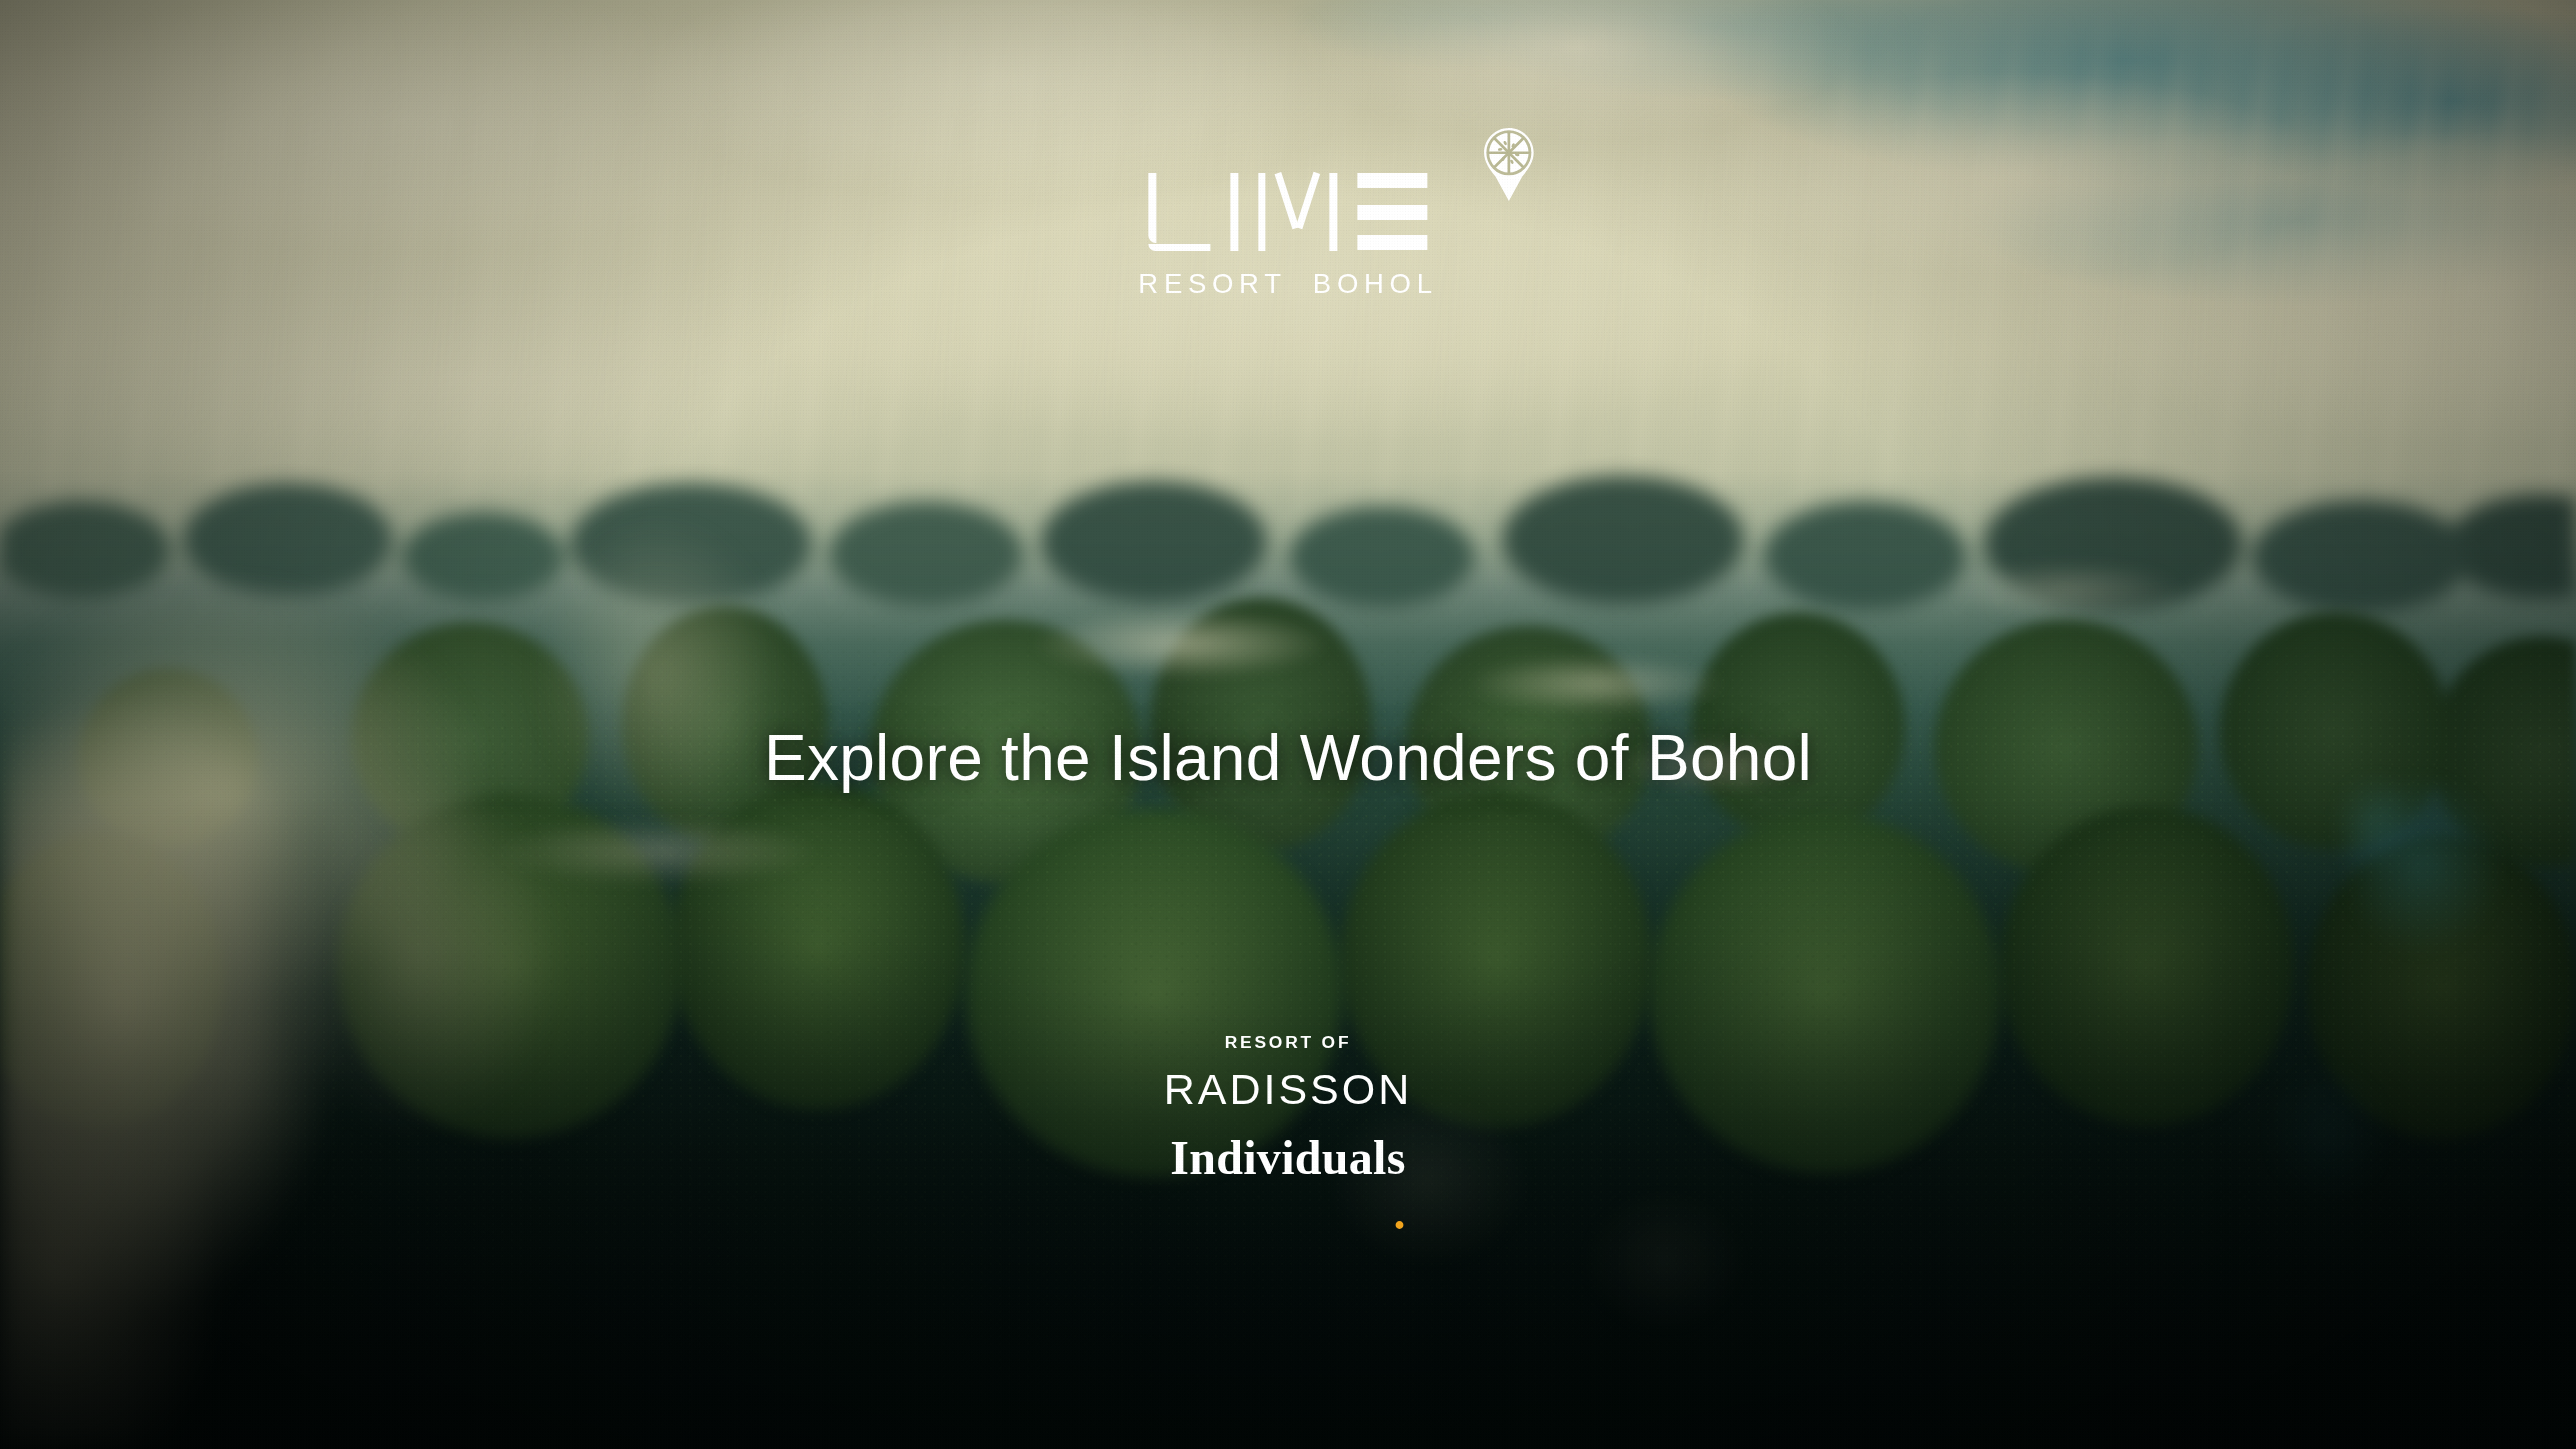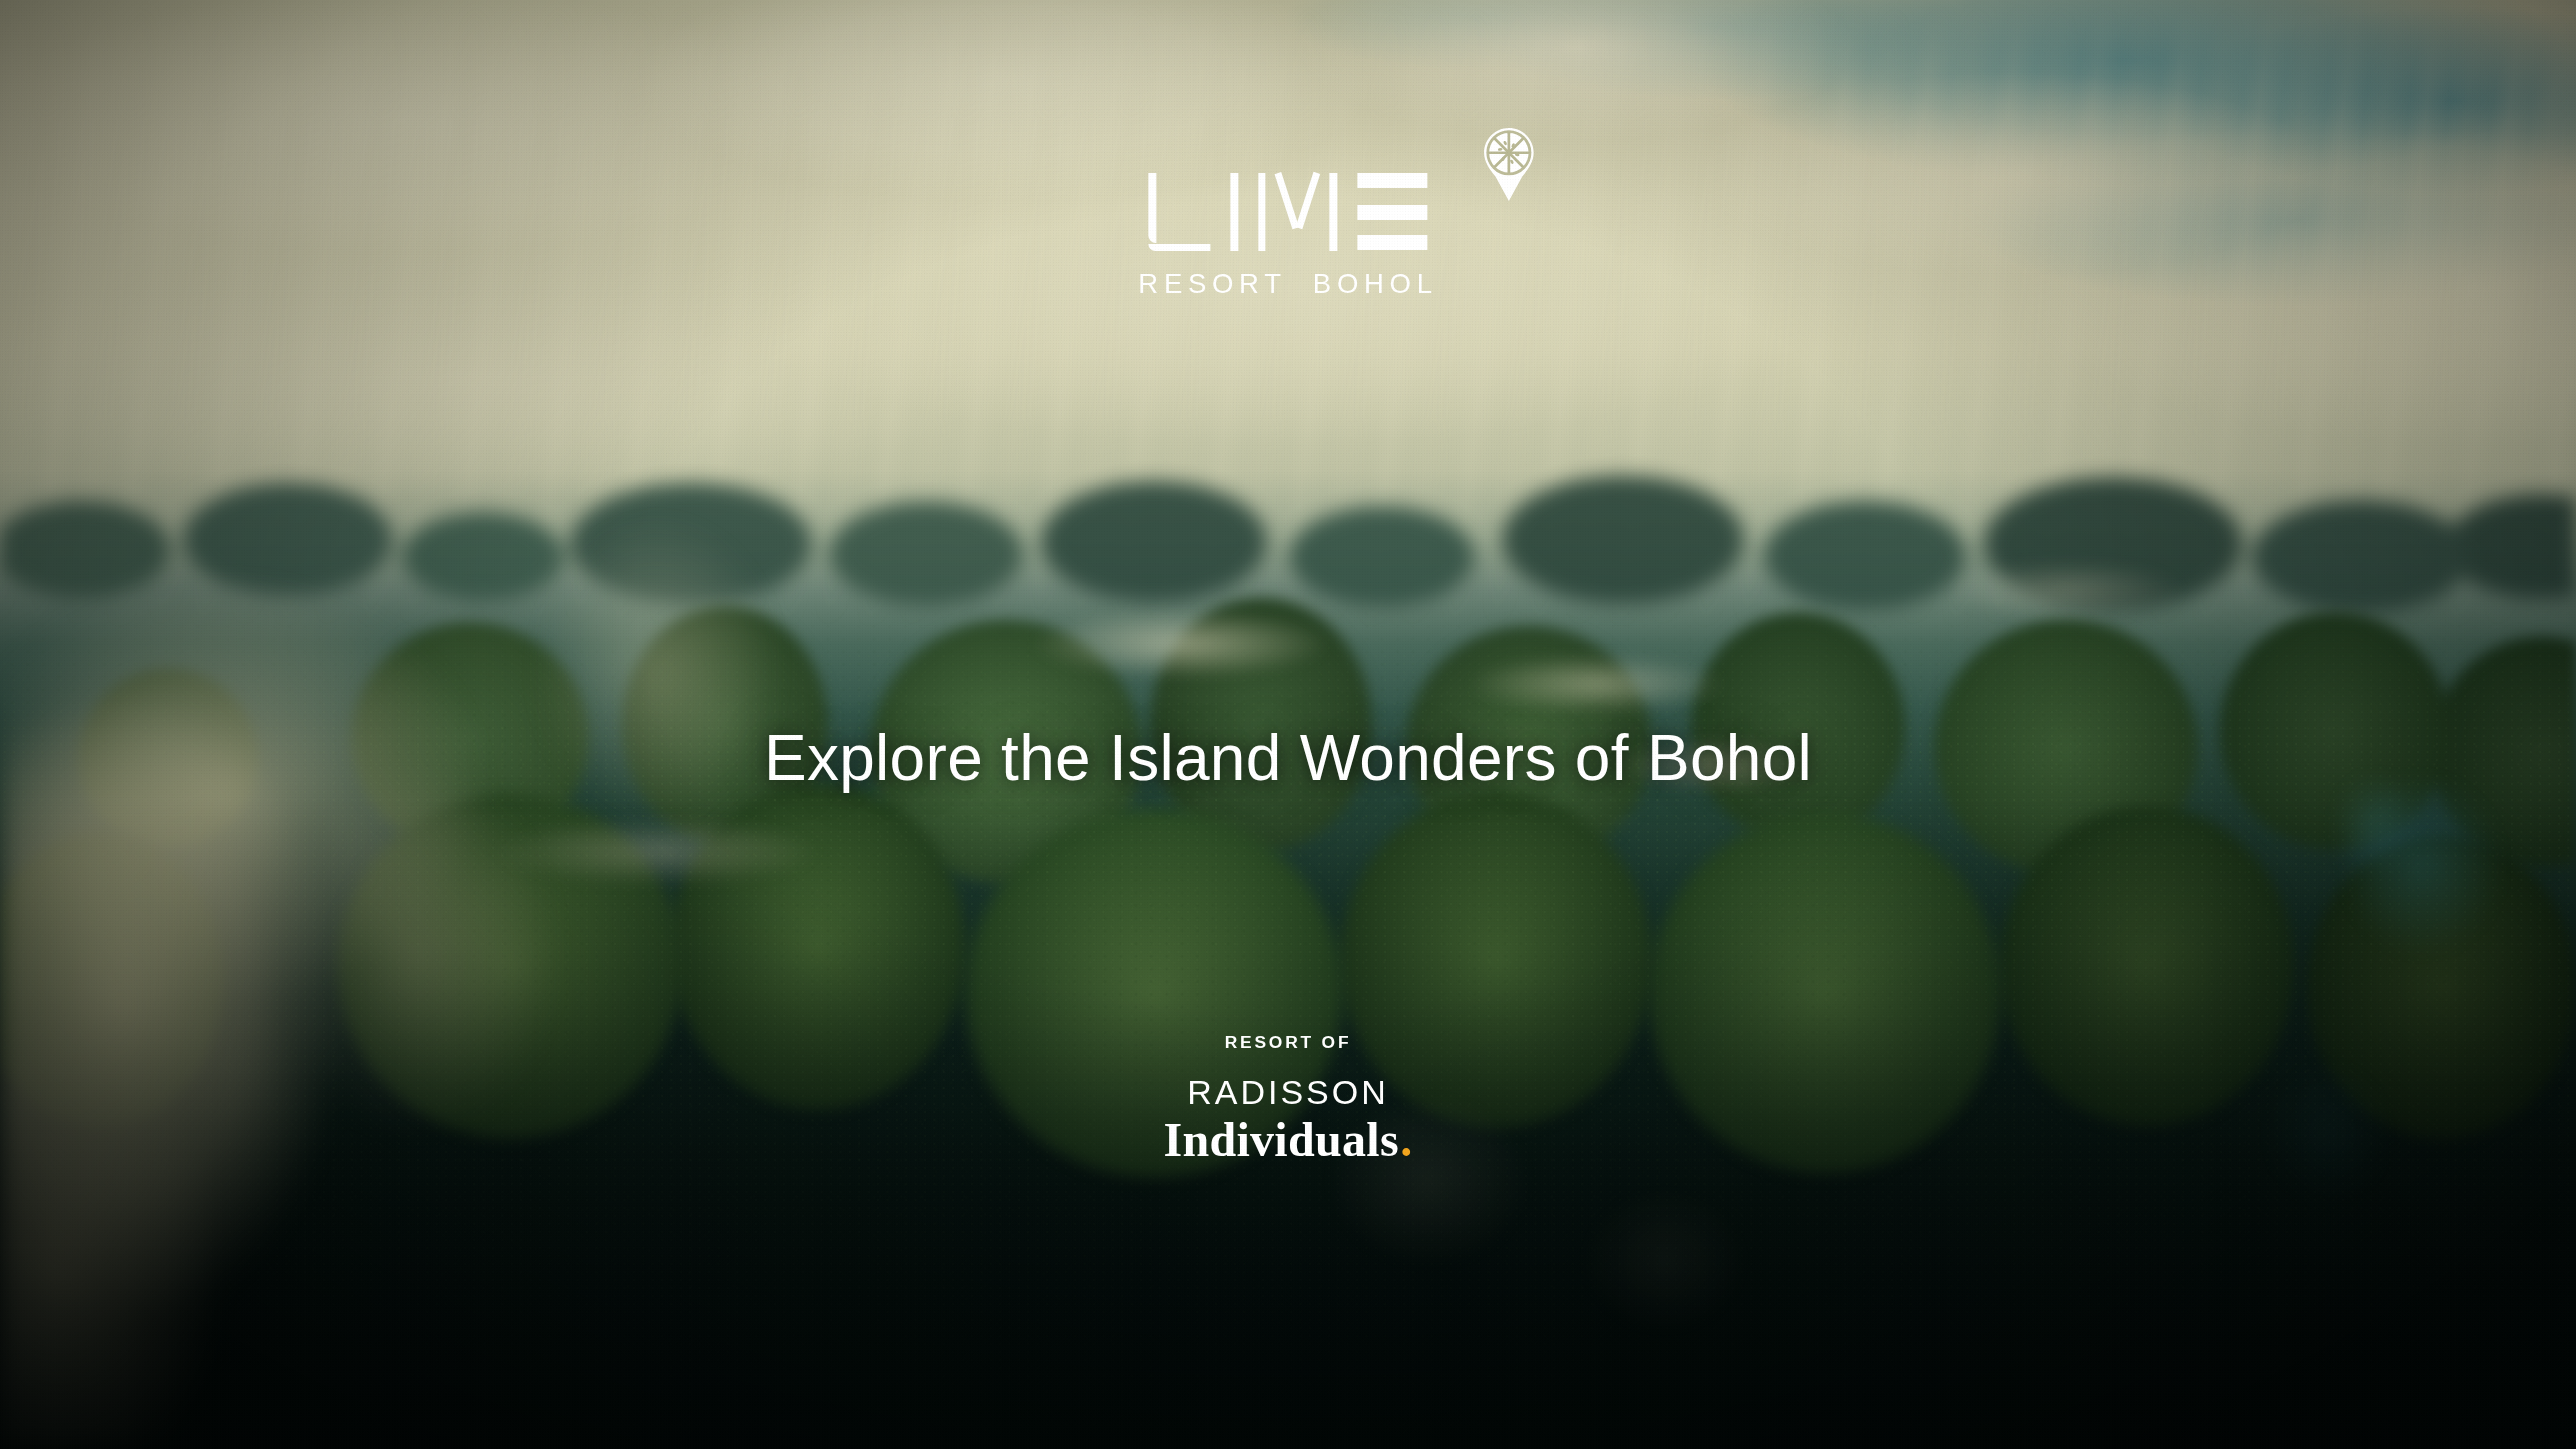--- a/index.html
+++ b/index.html
@@ -267,35 +267,36 @@
     display: flex; flex-direction: column; align-items: center;
   }
   #member-of {
     color: #ffffff;
     font-size: 17.4px;
     font-weight: 700;
     letter-spacing: 2.8px;
     font-family: "Liberation Sans", sans-serif;
   }
   #radisson-word {
-    margin-top: 20px;
-    color: #ffffff;
-    font-size: 34px;
+    margin-top: 12px;
+    color: #ffffff;
+    font-size: 43px;
     font-weight: 400;
     letter-spacing: 3px;
     font-family: "Liberation Sans", sans-serif;
   }
   #individuals-row {
-    margin-top: 0;
-    display: flex; align-items: center;
+    margin-top: 16px;
+    display: flex; align-items: flex-end;
     color: #ffffff;
     font-family: "Liberation Serif", serif;
     font-weight: 700;
     font-size: 48px;
     letter-spacing: 0.3px;
+    flex-direction: column;
   }
   #individuals-dot {
     font-family: "Liberation Serif", serif;
     font-weight: 700;
     font-size: 48px;
     margin-left: 1.3px;
   }
 
   
   #grain {

